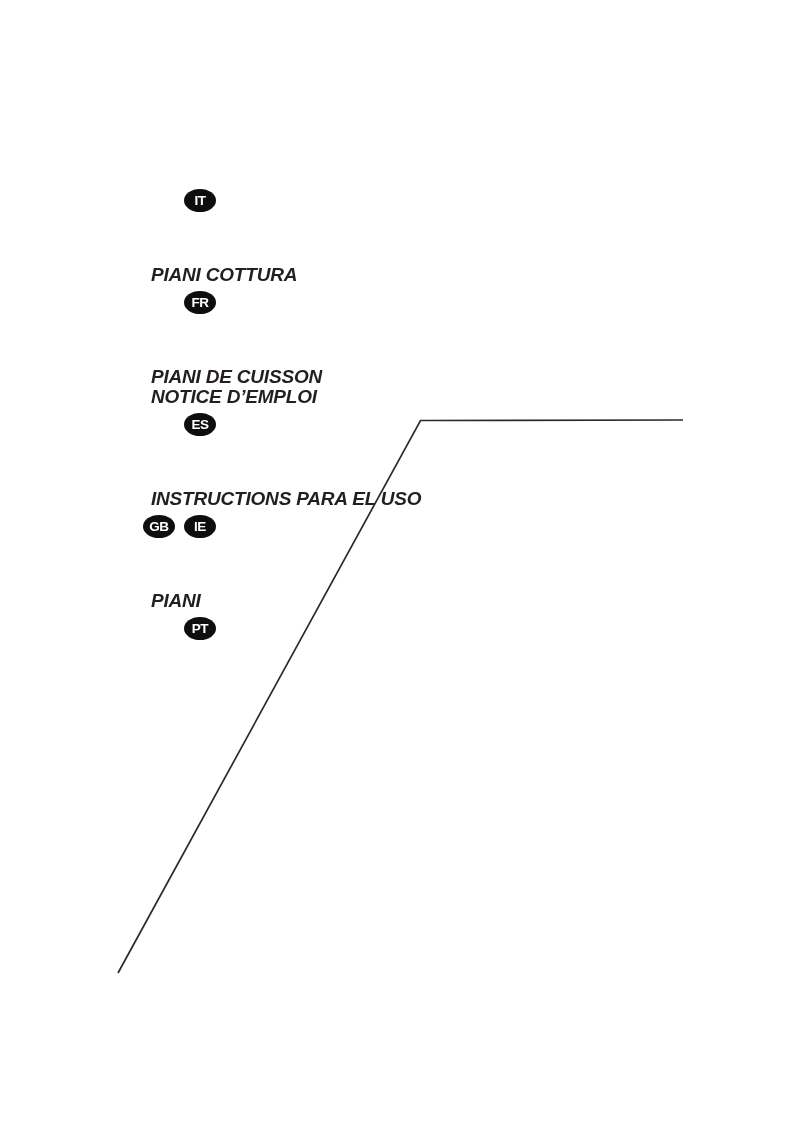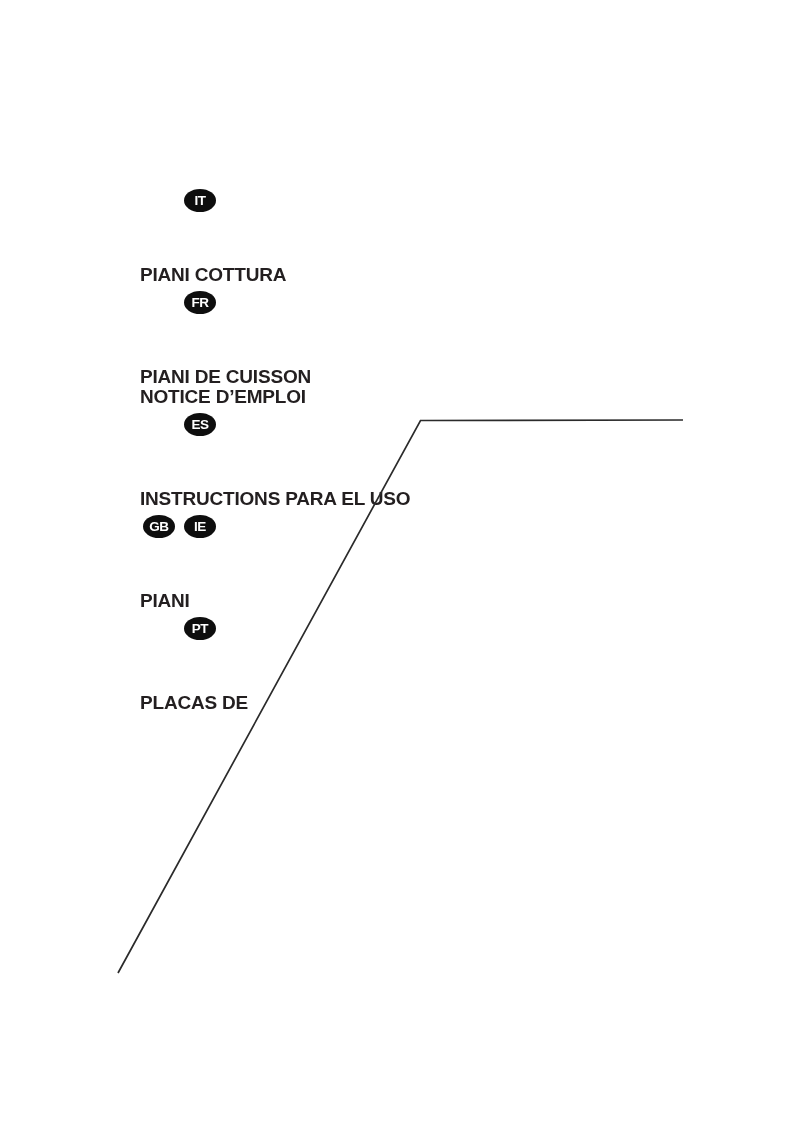--- a/index.html
+++ b/index.html
@@ -42,20 +42,22 @@
     height: 23px;
     border-radius: 50%;
     background: #0e0e0e;
     color: #ffffff;
     font-weight: 700;
     font-size: 13.5px;
     letter-spacing: -0.4px;
     user-select: none;
   }
   .titles {
+    margin-left: 11px;
+    font-style: italic;
   }
   .title-line {
     font-weight: 700;
     font-size: 19px;
     line-height: 20px;
     color: #231f20;
     letter-spacing: -0.2px;
     white-space: nowrap;
   }
   .fold-lines {
@@ -108,21 +110,20 @@
       <div class="titles">
         <div class="title-line">PIANI</div>
       </div>
     </div>
 
     <div class="lang-row">
       <div class="badge-col">
         <span class="badge">PT</span>
       </div>
       <div class="titles">
-        <div class="title-line">PLACAS DE</div>
       </div>
     </div>
 
   </div>
 
   <svg class="fold-lines" width="802" height="1134" viewBox="0 0 802 1134" aria-hidden="true">
     <polyline points="683,420 420.5,420.5 118,973" fill="none" stroke="#2b2b2b" stroke-width="1.7" stroke-linejoin="miter" stroke-linecap="butt"></polyline>
   </svg>
 
 </div>

